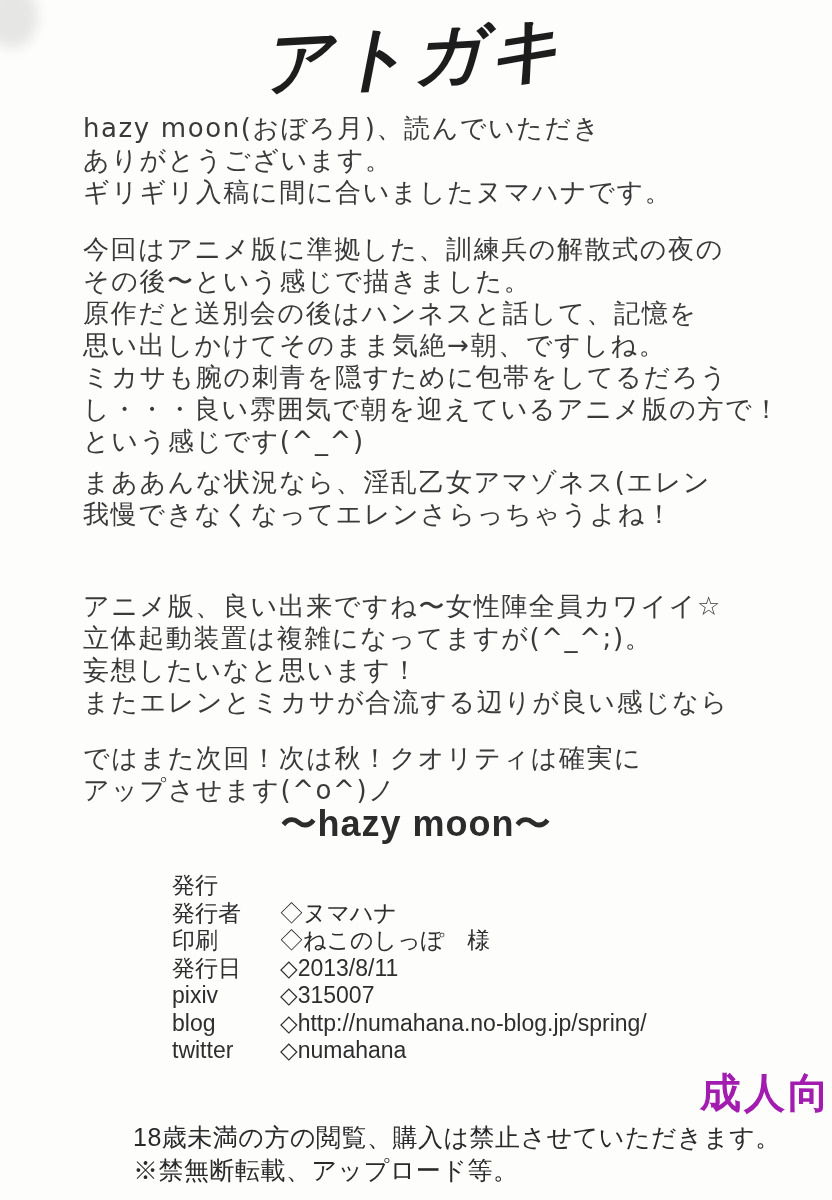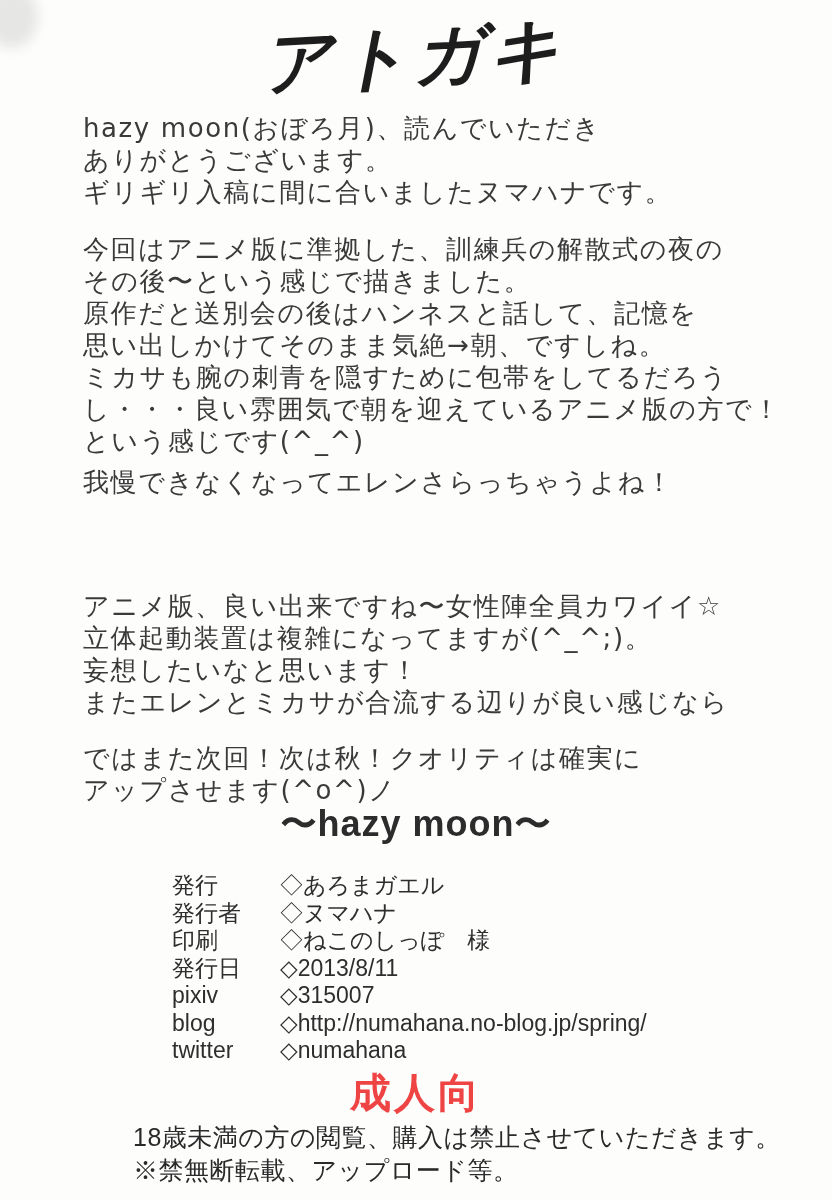--- a/index.html
+++ b/index.html
@@ -97,25 +97,25 @@
     width: 108px;
     flex: 0 0 108px;
   }
   .cvalue { }
   
   .adult-heading {
     position: absolute;
     top: 1066px;
     left: 0;
     right: 0;
-    text-align: center;
+    text-align: right;
     font-family: Liberation Serif, serif;
     font-size: 41px;
     font-weight: 700;
-    color: #ef4444;
+    color: #a21caf;
     letter-spacing: 3px;
   }
   .warnings {
     position: absolute;
     left: 133px;
     top: 1121px;
     font-size: 25px;
     color: #2a2a2a;
     letter-spacing: 0.5px;
   }
@@ -146,41 +146,41 @@
     <div class="line">今回はアニメ版に準拠した、訓練兵の解散式の夜の</div>
     <div class="line">その後〜という感じで描きました。</div>
     <div class="line">原作だと送別会の後はハンネスと話して、記憶を</div>
     <div class="line">思い出しかけてそのまま気絶→朝、ですしね。</div>
     <div class="line">ミカサも腕の刺青を隠すために包帯をしてるだろう</div>
     <div class="line">し・・・良い雰囲気で朝を迎えているアニメ版の方で！</div>
     <div class="line">という感じです(^_^)</div>
   </div>
 
   <div class="para p3">
+    <div class="line">まああんな状況なら、淫乱乙女アマゾネス(エレン</div>
     <div class="line">我慢できなくなってエレンさらっちゃうよね！</div>
   </div>
 
   <div class="para p4">
     <div class="line">アニメ版、良い出来ですね〜女性陣全員カワイイ☆</div>
     <div class="line">立体起動装置は複雑になってますが(^_^;)。</div>
     <div class="line">妄想したいなと思います！</div>
     <div class="line">またエレンとミカサが合流する辺りが良い感じなら</div>
   </div>
 
   <div class="para p5">
     <div class="line">ではまた次回！次は秋！クオリティは確実に</div>
     <div class="line">アップさせます(^o^)ノ</div>
   </div>
 
   <div class="signature">〜hazy moon〜</div>
 
   <div class="colophon">
     <div class="crow">
       <span class="clabel">発行</span>
-      <span class="cvalue">◇あろまガエル</span>
     </div>
     <div class="crow">
       <span class="clabel">発行者</span>
       <span class="cvalue">◇ヌマハナ</span>
     </div>
     <div class="crow">
       <span class="clabel">印刷</span>
       <span class="cvalue">◇ねこのしっぽ　様</span>
     </div>
     <div class="crow">

